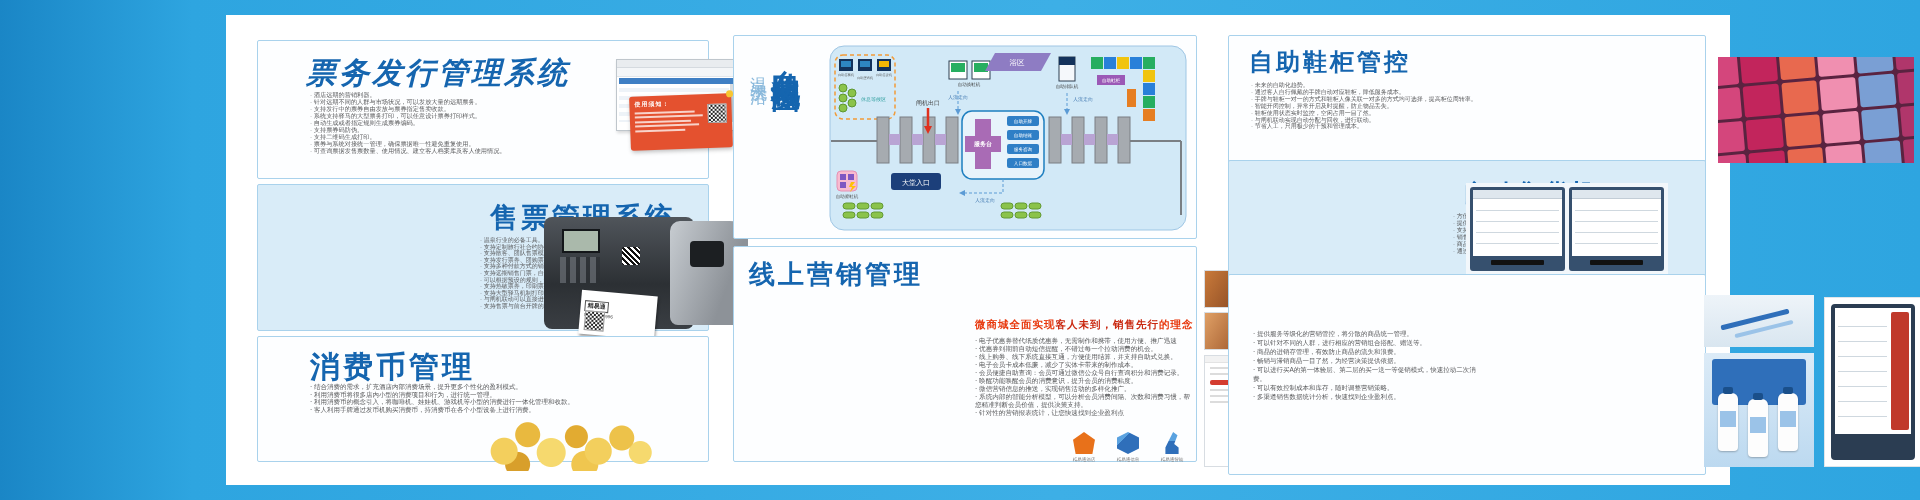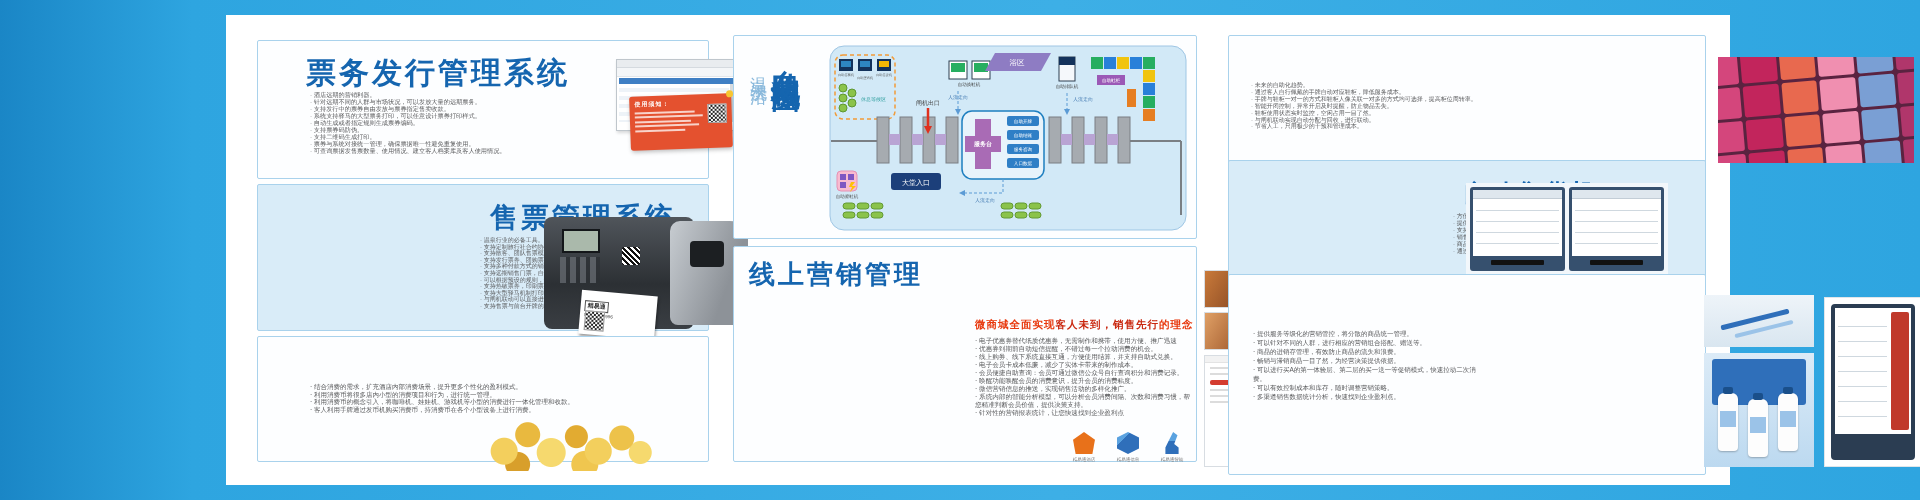--- a/index.html
+++ b/index.html
@@ -150,21 +150,21 @@
   
   .bullets{position:absolute;}
 </style>
 </head>
 <body>
 
 <div id="board">
   <div id="content">
 
     <div class="panel" style="left:31px;top:25px;width:450px;height:137px;">
-      <div class="ptitle" style="left:48px;top:12px;font-size:30px;">票务发行管理系统</div>
+      <div class="ptitle" style="left:48px;top:12px;font-size:30px;font-style:italic;">票务发行管理系统</div>
       <div class="bullets" style="left:52px;top:50px;font-size:6.2px;line-height:7px;">
           <div class="bl">酒店远期的营销利器。</div>
           <div class="bl">针对远期不同的人群与市场状况，可以发放大量的远期票务。</div>
           <div class="bl">支持发行中的票券自由发放与票券指定售卖收款。</div>
           <div class="bl">系统支持驿马的大型票务打印，可以任意设计票券打印样式。</div>
           <div class="bl">自动生成或者指定规则生成票券编码。</div>
           <div class="bl">支持票券码防伪。</div>
           <div class="bl">支持二维码生成打印。</div>
           <div class="bl">票券与系统对接统一管理，确保票据唯一性避免重复使用。</div>
           <div class="bl">可查询票据发售票数量、使用情况、建立客人档案库及客人使用情况。</div>
@@ -213,20 +213,21 @@
       <div class="keys"></div>
       <div class="zlogo"></div>
       <div class="plabel">
         <span class="b1">精易通</span>
         <div class="b2">024-88680996</div>
         <div class="qr"></div>
       </div>
     </div>
 
     <div class="panel" style="left:31px;top:321px;width:450px;height:124px;">
+      <div class="ptitle" style="left:52px;top:10px;font-size:30px;">消费币管理</div>
       <div class="bullets" style="left:52px;top:46px;font-size:6.5px;line-height:7.6px;">
           <div class="bl">结合消费的需求，扩充酒店内部消费场景，提升更多个性化的盈利模式。</div>
           <div class="bl">利用消费币将很多店内小型的消费项目和行为，进行统一管理。</div>
           <div class="bl">利用消费币的概念引入，将咖啡机、娃娃机、游戏机等小型的消费进行一体化管理和收款。</div>
           <div class="bl">客人利用手牌通过发币机购买消费币，持消费币在各个小型设备上进行消费。</div>
         </div>
     </div>
     <div class="coins"></div>
     <div class="gcard">
       <div class="g1"><span>Gold</span> <span>Coins</span></div>
@@ -448,20 +449,21 @@
     <div class="mphoto appshot" style="left:1112px;top:340px;width:50px;height:112px;">
       <div class="bar"></div>
       <div class="l" style="width:36px;"></div>
       <div class="l" style="width:30px;"></div>
       <div class="pill"></div>
       <div class="l" style="width:34px;"></div>
       <div class="l" style="width:28px;"></div>
     </div>
 
     <div class="panel" style="left:1002px;top:20px;width:476px;height:136px;">
+      <div class="ptitle" style="left:20px;top:10px;font-size:24px;">自助鞋柜管控</div>
       <div class="bullets wrap" style="left:22px;top:46px;width:240px;font-size:6px;line-height:6.9px;">
           <div class="bl">未来的自助化趋势。</div>
           <div class="bl">通过客人自行佩戴的手牌自动对应鞋柜，降低服务成本。</div>
           <div class="bl">手牌与鞋柜一对一的方式和鞋柜人像关联一对多的方式均可选择，提高柜位周转率。</div>
           <div class="bl">智能开闭控制，异常开启及时提醒，防止物品丢失。</div>
           <div class="bl">鞋柜使用状态实时监控，空闲占用一目了然。</div>
           <div class="bl">与闸机联动实现自动分配与回收，进行联动。</div>
           <div class="bl">节省人工，只用极少的干预和管理成本。</div>
         </div>
     </div>

